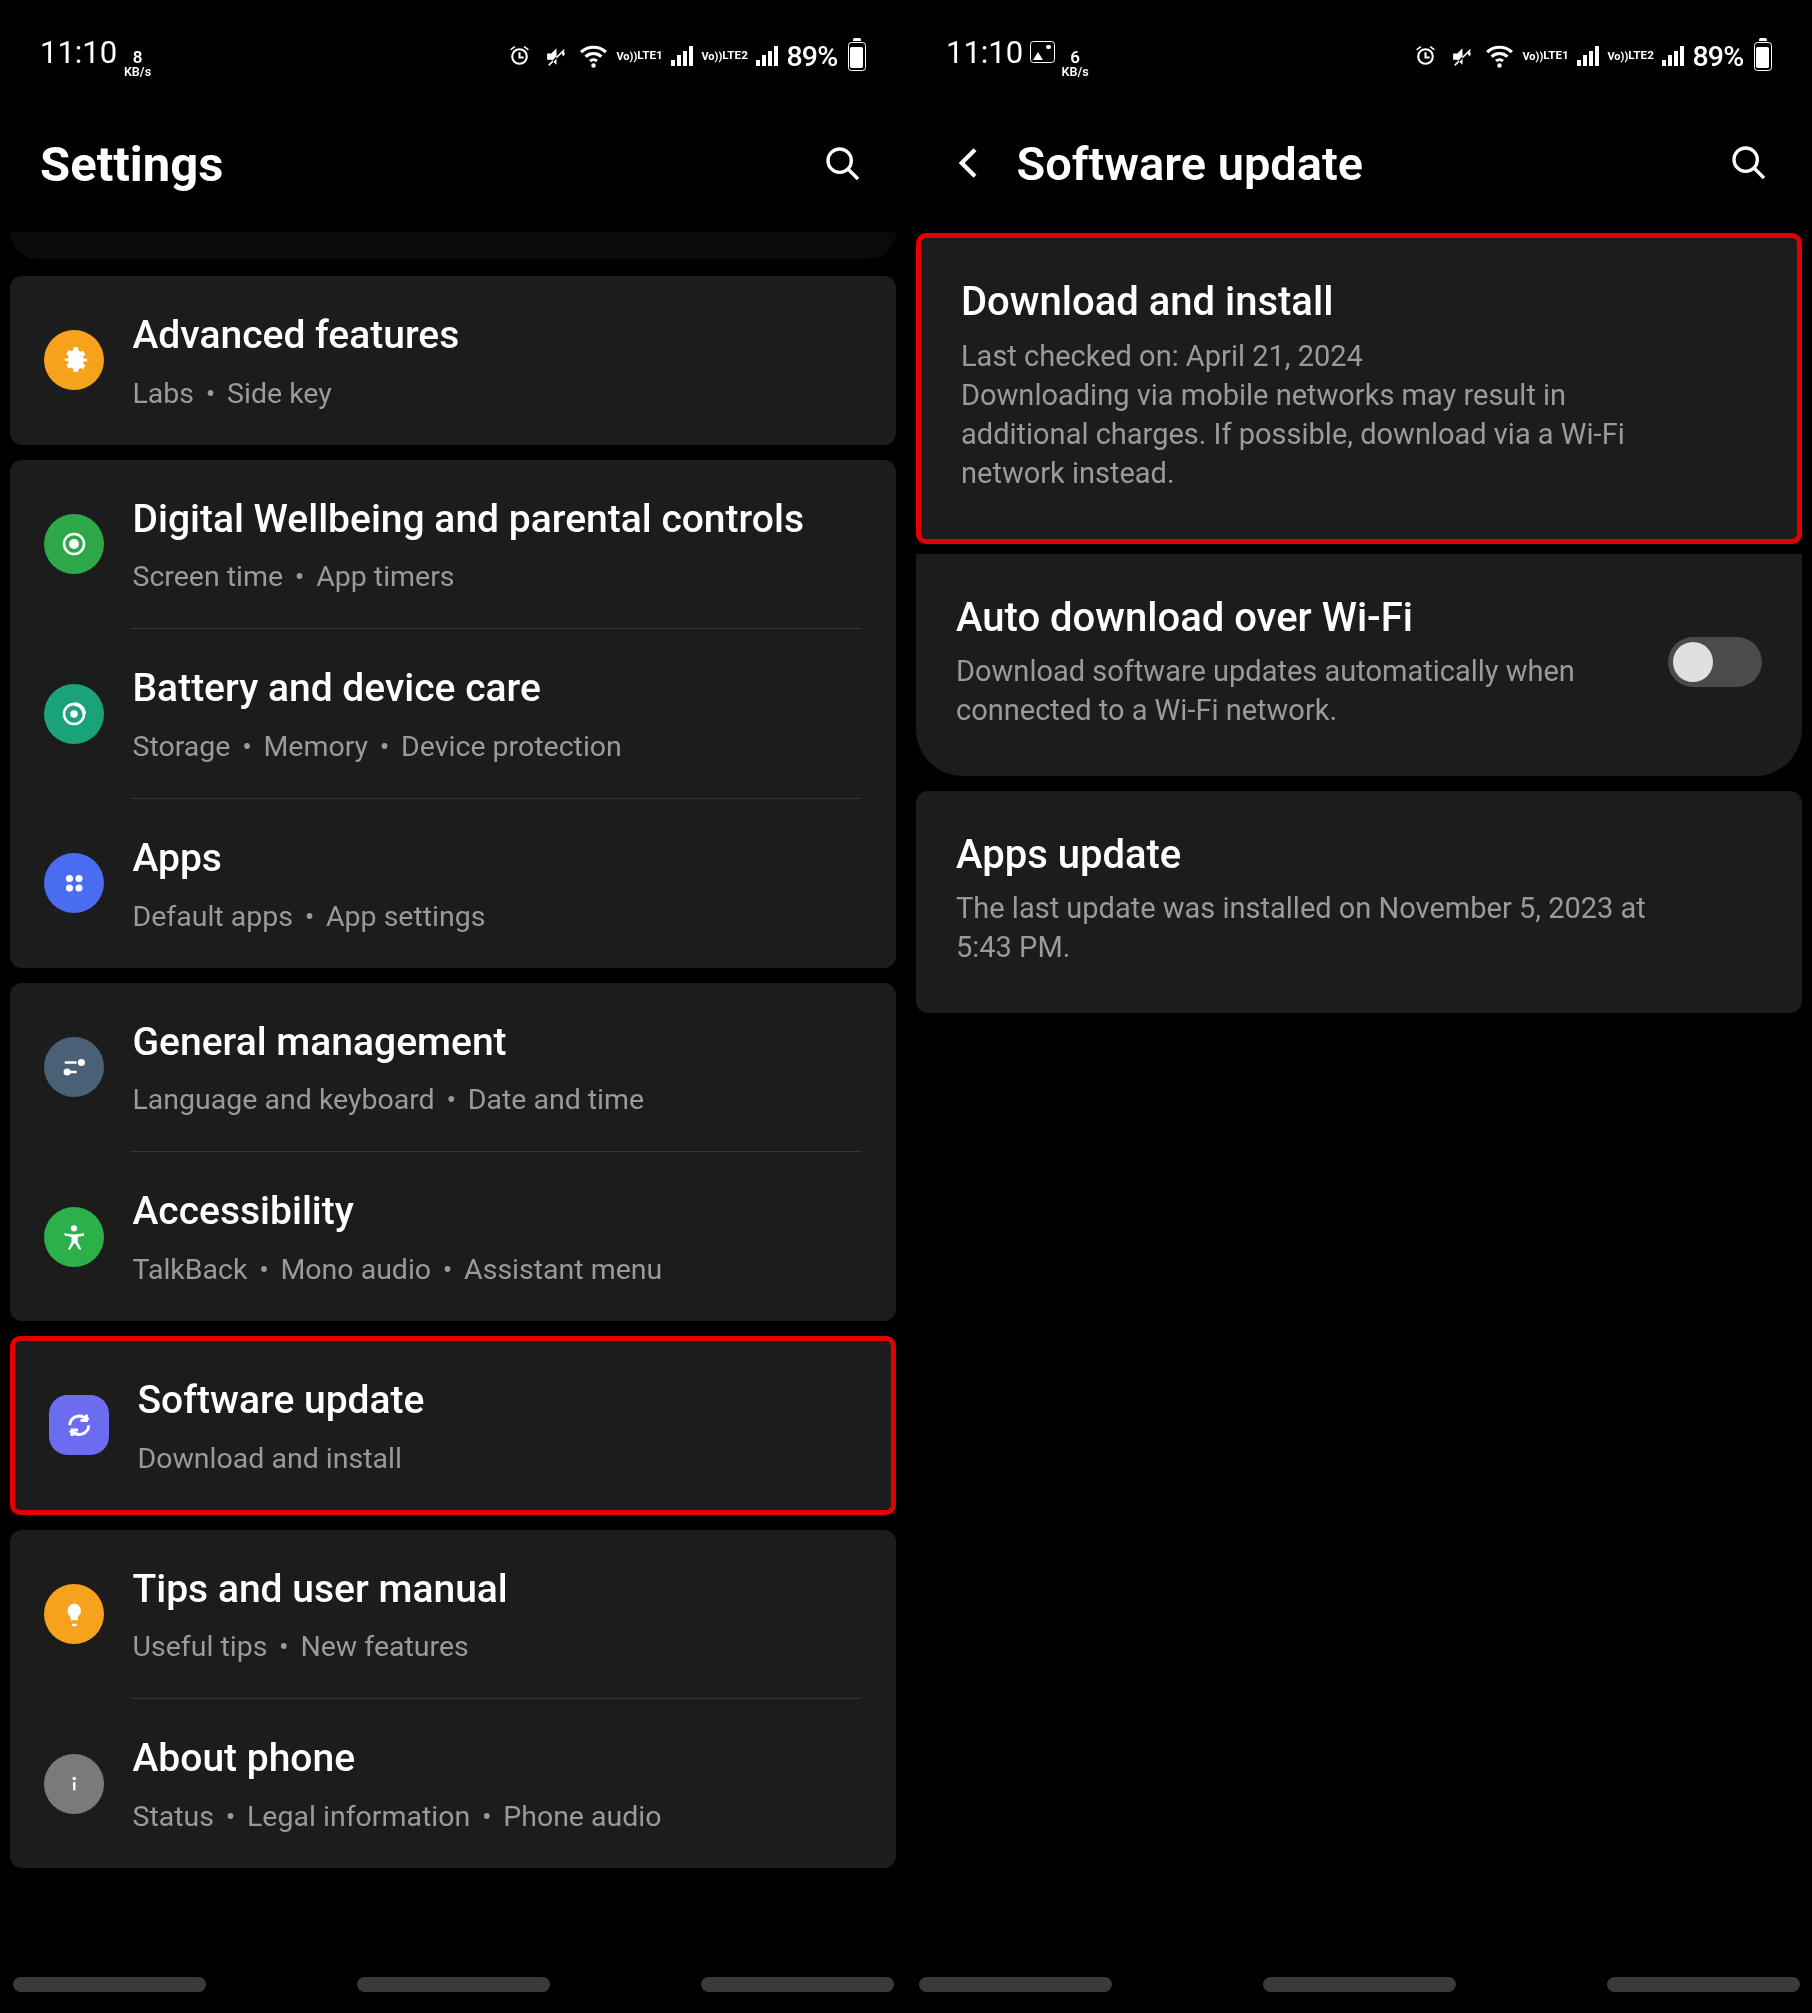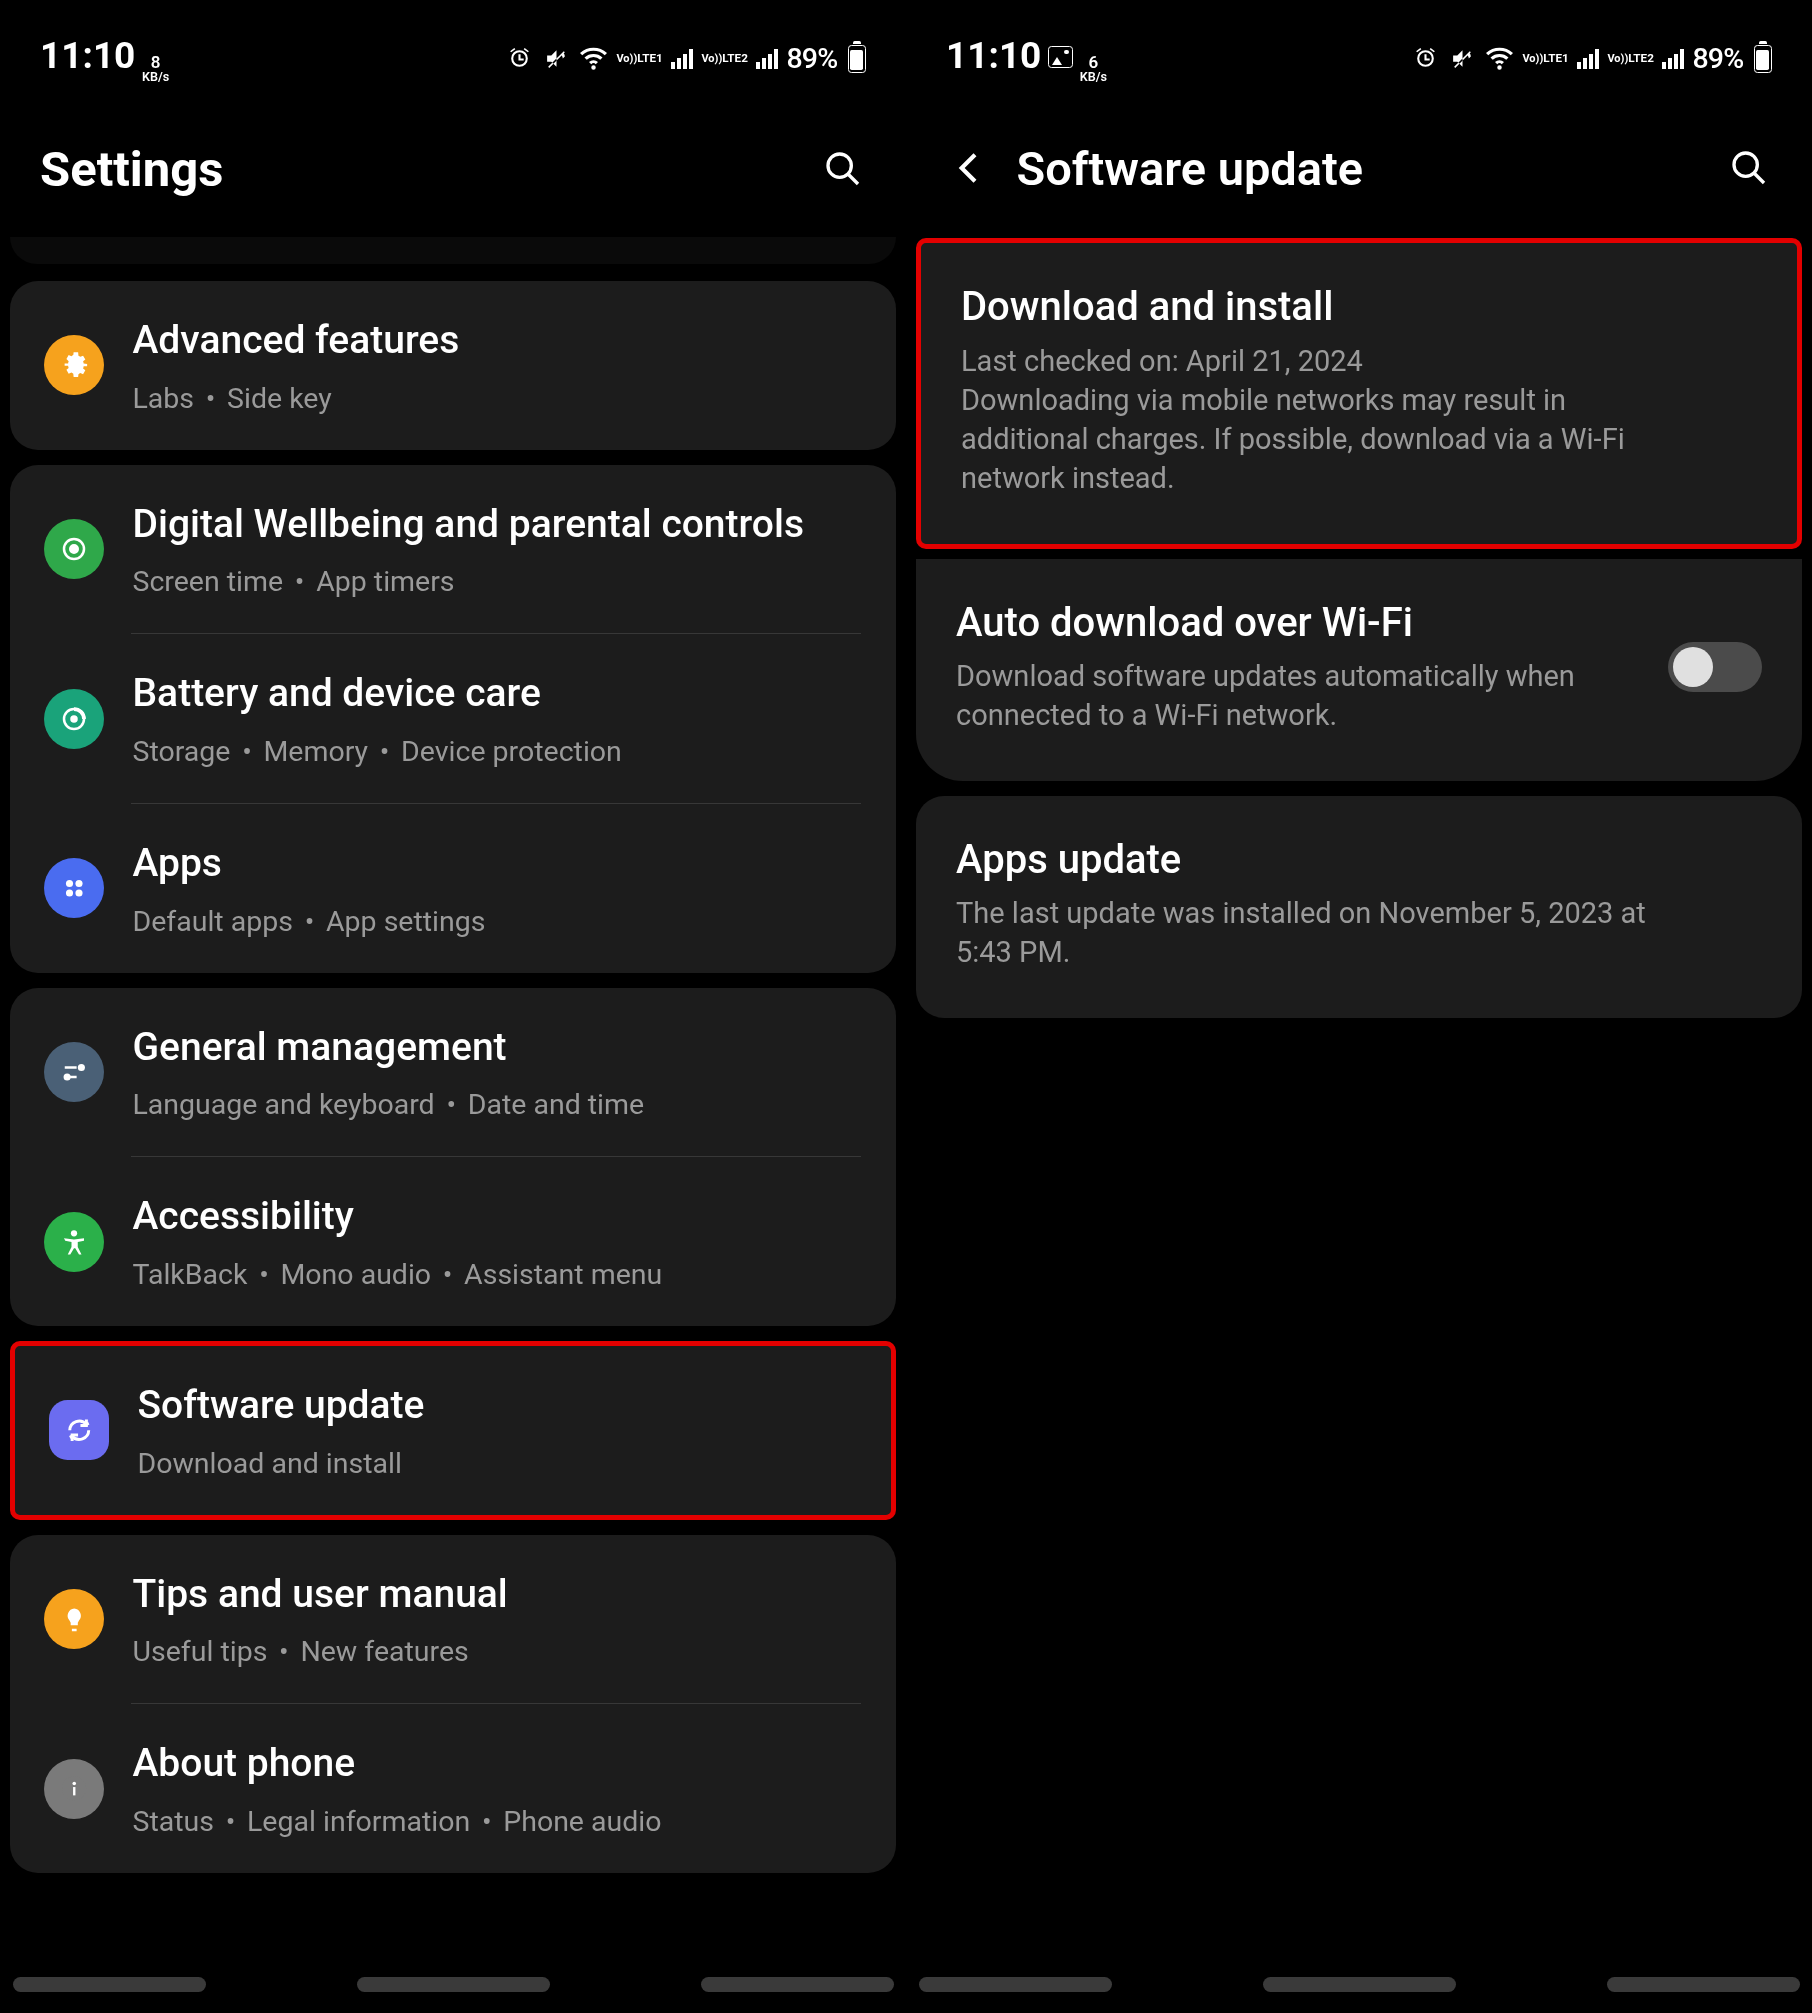--- a/index.html
+++ b/index.html
@@ -5,21 +5,21 @@
   * { margin:0; padding:0; box-sizing:border-box; }
   html,body { width:1812px; height:2014px; background:#fff; font-family:-apple-system,Roboto,"Segoe UI",Arial,sans-serif; overflow:hidden; }
   .canvas { position:relative; width:1812px; height:2014px; background:#000; }
   .phone { position:absolute; top:0; width:906px; height:2014px; background:#000; color:#fff; }
   .phone.left { left:0; }
   .phone.right { left:906px; }
 
   
   .status-bar { display:flex; justify-content:space-between; align-items:center; padding:34px 40px 8.4px 40px; font-size:28.5px; font-weight:500; }
   .status-left { display:flex; align-items:baseline; gap:6.7px; }
-  .status-time { font-size:37px; font-weight:700; }
+  .status-time { font-size:31px; font-weight:400; }
   .status-sub { display:inline-flex; flex-direction:column; align-items:center; line-height:1; font-size:15px; font-weight:600; }
   .status-sub .num { font-size:17px; }
   .status-sub .unit { font-size:12.6px; }
   .status-right { display:flex; align-items:center; gap:8.4px; }
   .status-icon { width:28.5px; height:28.5px; display:inline-flex; align-items:center; justify-content:center; }
   .lte { display:inline-flex; flex-direction:row; align-items:center; line-height:1; font-size:11.7px; font-weight:700; }
   .lte .v { font-size:11px; }
   .lte .l { font-size:11.7px; }
   .bars { display:inline-flex; align-items:flex-end; gap:1.7px; height:20px; }
   .bars span { width:4.2px; background:#fff; }
@@ -37,21 +37,21 @@
 
   
   .header { display:flex; align-items:center; justify-content:space-between; padding:49px 40px 39px 40px; }
   .header-left { display:flex; align-items:center; gap:23.5px; }
   .title { font-size:49px; font-weight:700; }
   .title-sub { font-size:47px; font-weight:600; }
   .search-btn, .back-btn { width:47px; height:47px; display:flex; align-items:center; justify-content:center; }
 
   
   .scroll-shadow { height:27px; margin:0 10px 17px 10px; background:#1a1a1a; border-radius:0 0 47px 47px; opacity:.4;}
-  .group { margin:15px 10px; background:#1c1c1c; border-radius:28px; overflow:hidden; }
+  .group { margin:15px 10px; background:#1c1c1c; border-radius:12px; overflow:hidden; }
   .row { display:flex; align-items:center; padding:35px 34px; gap:28.5px; }
   .row-icon { width:60px; height:60px; min-width:60px; border-radius:50%; display:flex; align-items:center; justify-content:center; }
   .row-body { flex:1; min-width:0; }
   .row-title { font-size:39px; font-weight:500; color:#fff; line-height:1.25; }
   .row-sub { font-size:28.5px; color:#9a9a9a; margin-top:17px; }
   .row-sub .dot::before { content:"•"; margin:0 11.7px; }
   .divider { height:0.8px; background:#373737; margin-left:121px; margin-right:35px; }
 
   .highlight-box { border:5px solid #e30000; border-radius:10px; }
 

